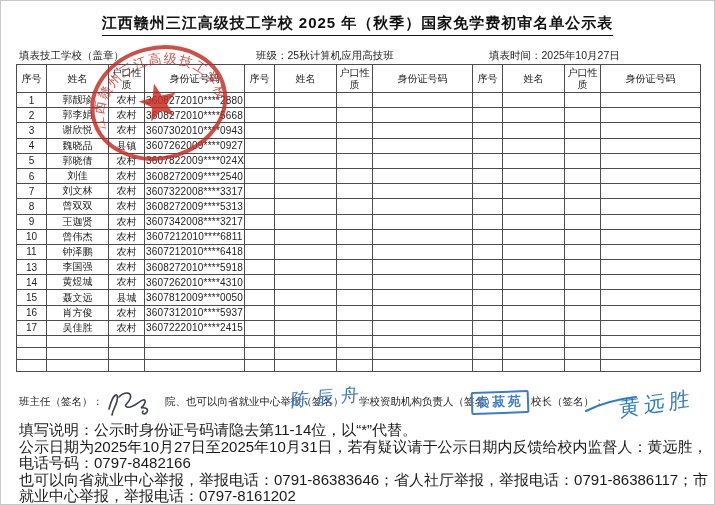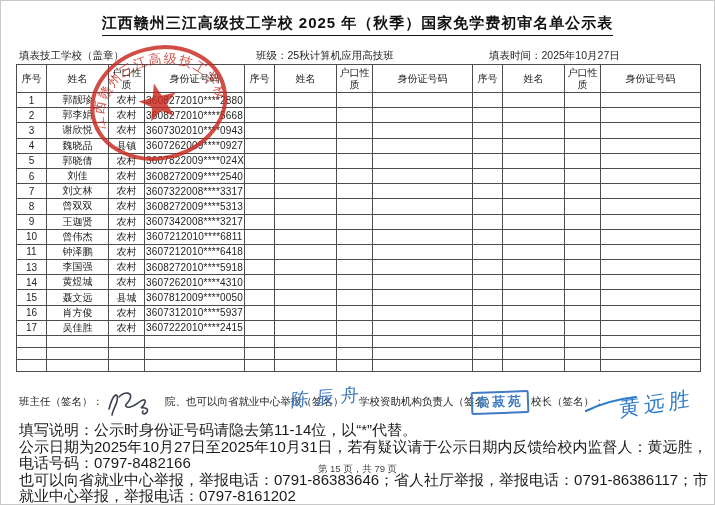--- a/index.html
+++ b/index.html
@@ -392,15 +392,14 @@
       <text x="38" y="26" fill="#2f7bc8" font-size="21" letter-spacing="4" transform="rotate(-8 70 22) skewX(-8)">黄远胜</text>
     </svg>
   </div>
 
   <div class="notes">
     <div>填写说明：公示时身份证号码请隐去第11-14位，以“*”代替。</div>
     <div>公示日期为2025年10月27日至2025年10月31日，若有疑议请于公示日期内反馈给校内监督人：黄远胜，电话号码：0797-8482166</div>
     <div>也可以向省就业中心举报，举报电话：0791-86383646；省人社厅举报，举报电话：0791-86386117；市就业中心举报，举报电话：0797-8161202</div>
   </div>
 
-  <div class="page-num">第 15 页，共 79 页</div>
 
 </div>
 
 </body></html>

